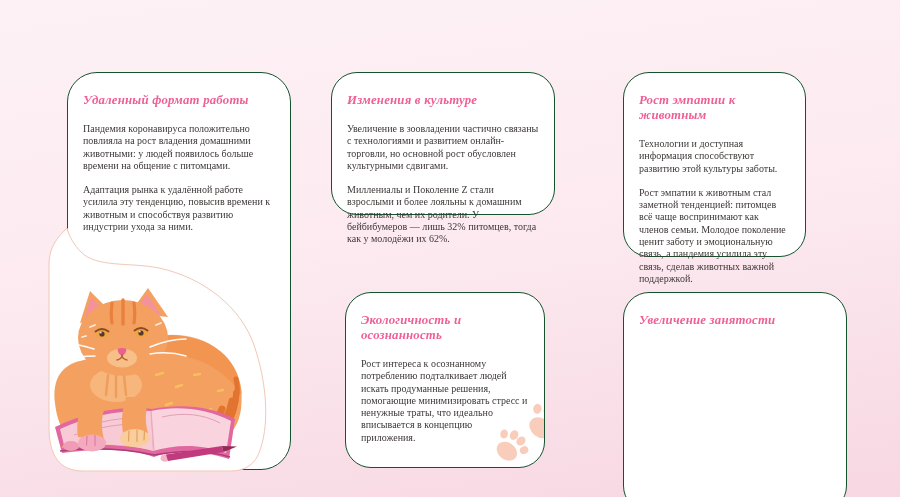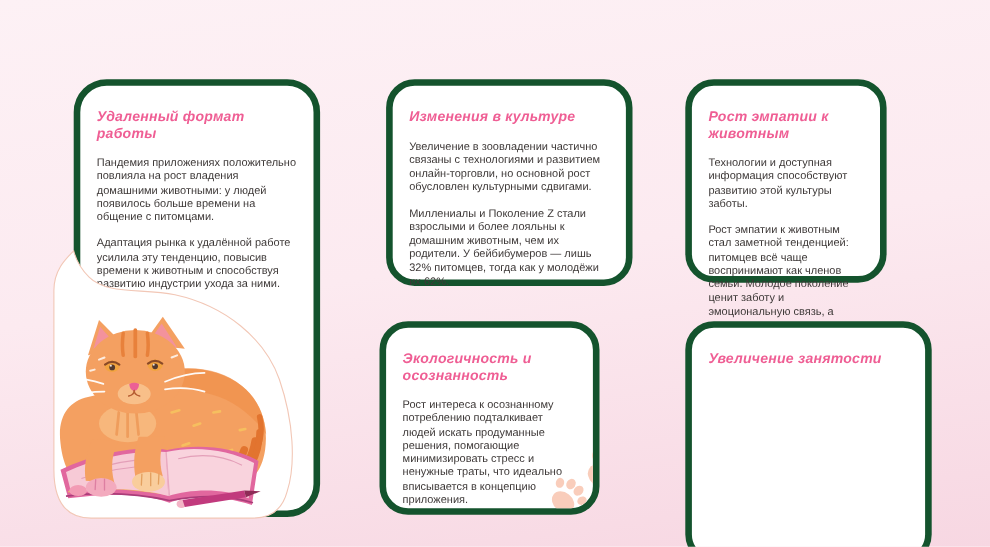--- a/index.html
+++ b/index.html
@@ -2,47 +2,47 @@
 <html><head>
 <meta charset="utf-8">
 <style>
   html,body{margin:0;padding:0;}
   body{
     width:900px;height:497px;overflow:hidden;position:relative;
     background:linear-gradient(172deg,#fdf1f5 0%,#fceaf0 48%,#f7d7e2 100%);
     font-family:"Liberation Sans",sans-serif;
   }
   .card{
-    position:absolute;background:#ffffff;border:6px solid #14532d;
-    border-radius:26px;box-sizing:border-box;padding:20px 15px 0 15px;
+    position:absolute;background:#ffffff;border:1px solid #14532d;
+    border-radius:26px;box-sizing:border-box;padding:20px 15px 0 15px;font-family:Liberation Serif, serif;
   }
   .card h3{
     margin:0 0 15px 0;font-size:12.8px;line-height:15px;
     font-style:italic;font-weight:bold;color:#ef5e94;letter-spacing:.2px;
   }
   .card p{
     margin:0 0 12px 0;font-size:10px;line-height:12.3px;color:#3d3837;
   }
   #card1{left:67px;top:72px;width:224px;height:398px;border-radius:30px;z-index:1;}
-  #card2{left:351px;top:72px;width:224px;height:188px;}
+  #card2{left:331px;top:72px;width:224px;height:143px;}
   #card3{left:623px;top:72px;width:183px;height:185px;}
   #card4{left:345px;top:292px;width:200px;height:176px;overflow:hidden;}
   #card5{left:623px;top:292px;width:224px;height:220px;}
   #blob{position:absolute;left:40px;top:215px;width:255px;height:262px;z-index:2;}
   #cat{position:absolute;left:38px;top:283px;width:212px;height:190px;z-index:3;}
   .paw{position:absolute;}
   #paw-big{left:176px;top:106px;width:46px;height:46px;transform:rotate(38deg);}
   #paw-small{left:144px;top:132px;width:42px;height:42px;transform:rotate(38deg);}
 </style>
 </head>
 <body>
 
 <div class="card" id="card1">
   <h3>Удаленный формат работы</h3>
-  <p>Пандемия приложениях положительно повлияла на рост владения домашними животными: у людей появилось больше времени на общение с питомцами.</p>
+  <p>Пандемия коронавируса положительно повлияла на рост владения домашними животными: у людей появилось больше времени на общение с питомцами.</p>
   <p>Адаптация рынка к удалённой работе усилила эту тенденцию, повысив времени к животным и способствуя развитию индустрии ухода за ними.</p>
 </div>
 
 <svg id="blob" viewBox="0 0 255 262" aria-hidden="true">
   <path d="M 27 13 C 19 21, 9 31, 9 49 L 9 212 C 9 240, 19 256, 43 256 L 190 256
            C 208 256, 217 247, 221 232 C 229 207, 227 168, 214 130
            C 201 93, 165 63, 119 53 C 89 47, 57 53, 41 37 C 34 30, 29 21, 27 13 Z" fill="#ffffff" stroke="#f2c7b6" stroke-width="1"></path>
 </svg>
 
 <div class="card" id="card2">

